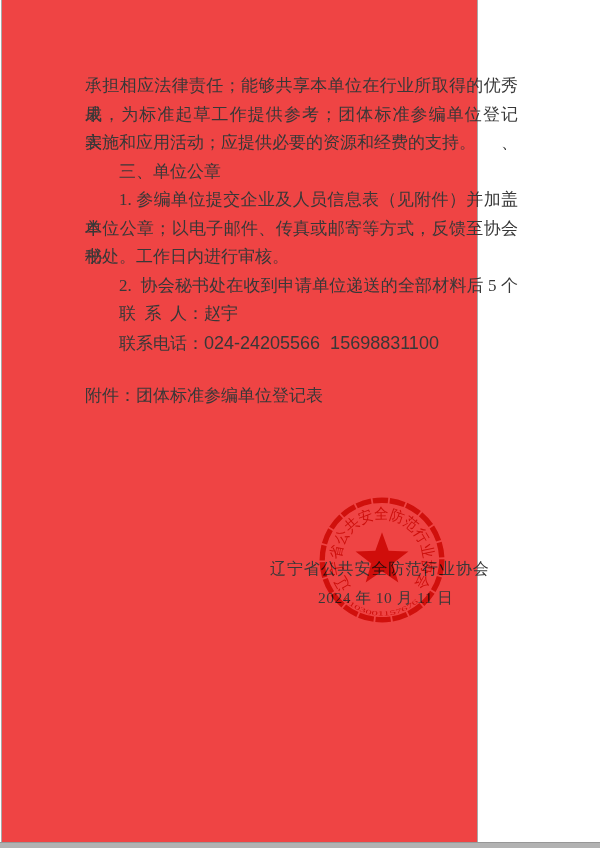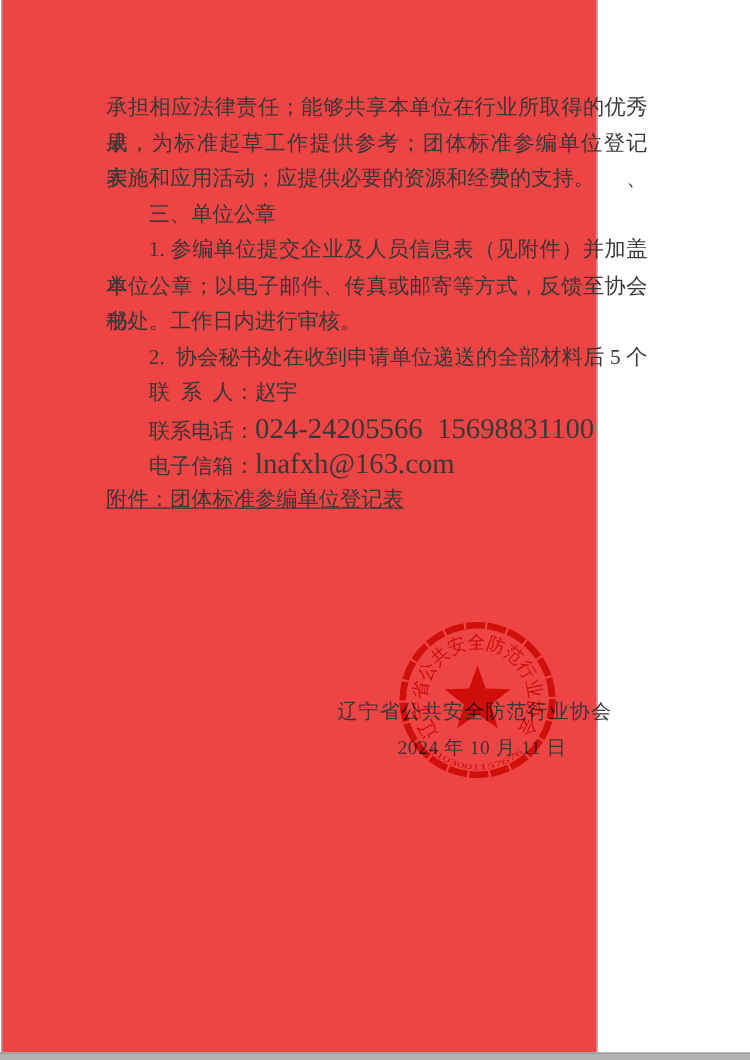--- a/index.html
+++ b/index.html
@@ -6,22 +6,22 @@
   .canvas{position:relative;width:600px;height:848px;background:#ffffff;overflow:hidden;
           font-family:"Liberation Serif","DejaVu Serif",serif;color:#383838;}
   .page{position:absolute;left:1px;top:0;width:477px;height:842px;background:#ef4444;
         border-left:1px solid #a8a8a8;border-right:1px solid #a8a8a8;box-sizing:border-box;}
   .bottom-strip{position:absolute;left:0;top:842px;width:600px;height:6px;
         background:#b2b2b2;border-top:1px solid #979797;box-sizing:border-box;}
   .content{position:absolute;left:83px;top:72px;width:433px;font-size:17px;line-height:28.5px;}
   .ln{white-space:pre-wrap;height:28.5px;}
   .just{text-align:justify;text-align-last:justify;text-justify:inter-character;}
   .ind{text-indent:2em;}
-  .attach{text-decoration:underline;}
-  .mono{font-family:Liberation Serif, serif;font-size:23px;}
+  .attach{margin-top:25px;}
+  .mono{font-family:Liberation Sans, sans-serif;font-size:18px;}
   .sig-org{position:absolute;left:268px;top:559px;width:222px;font-size:16px;
            letter-spacing:0.9px;white-space:pre;}
   .sig-date{position:absolute;left:316px;top:588px;width:160px;font-size:15.5px;
             letter-spacing:0.5px;white-space:pre;}
   .seal{position:absolute;left:313px;top:493px;width:134px;height:134px;
         mix-blend-mode:multiply;opacity:0.93;}
   .seal text{font-family:"Liberation Serif","DejaVu Serif",serif;}
 </style>
 </head>
 <body>
@@ -35,21 +35,20 @@
       <div class="ln just">果，为标准起草工作提供参考；团体标准参编单位登记表、</div>
       <div class="ln">实施和应用活动；应提供必要的资源和经费的支持。</div>
       <div class="ln ind">三、单位公章</div>
       <div class="ln ind just">1. 参编单位提交企业及人员信息表（见附件）并加盖本</div>
       <div class="ln just">单位公章；以电子邮件、传真或邮寄等方式，反馈至协会秘</div>
       <div class="ln">书处。工作日内进行审核。</div>
       <div class="ln ind just">2.  协会秘书处在收到申请单位递送的全部材料后 5 个</div>
 
       <div class="ln ind"><span>联  系  人：</span><span>赵宇</span></div>
       <div class="ln ind"><span>联系电话：</span><span class="mono">024-24205566  15698831100</span></div>
-      <div class="ln ind"><span>电子信箱：</span><span class="mono">lnafxh@163.com</span></div>
 
       <div class="ln attach"><span>附件：</span><span>团体标准参编单位登记表</span></div>
     </div>
 
     <div class="sig-org">辽宁省公共安全防范行业协会</div>
     <div class="sig-date">2024 年 10 月 11 日</div>
 
     <svg class="seal" viewBox="0 0 130 130">
       <circle cx="65" cy="65" r="58" fill="none" stroke="#dc2a1a" stroke-width="5.2" stroke-dasharray="14.8 1.7"></circle>
       <polygon fill="#dc2418" points="65,38 71.47,56.10 90.68,56.66 75.46,68.40 80.87,86.84 65,76 49.13,86.84 54.54,68.40 39.32,56.66 58.53,56.10"></polygon>

